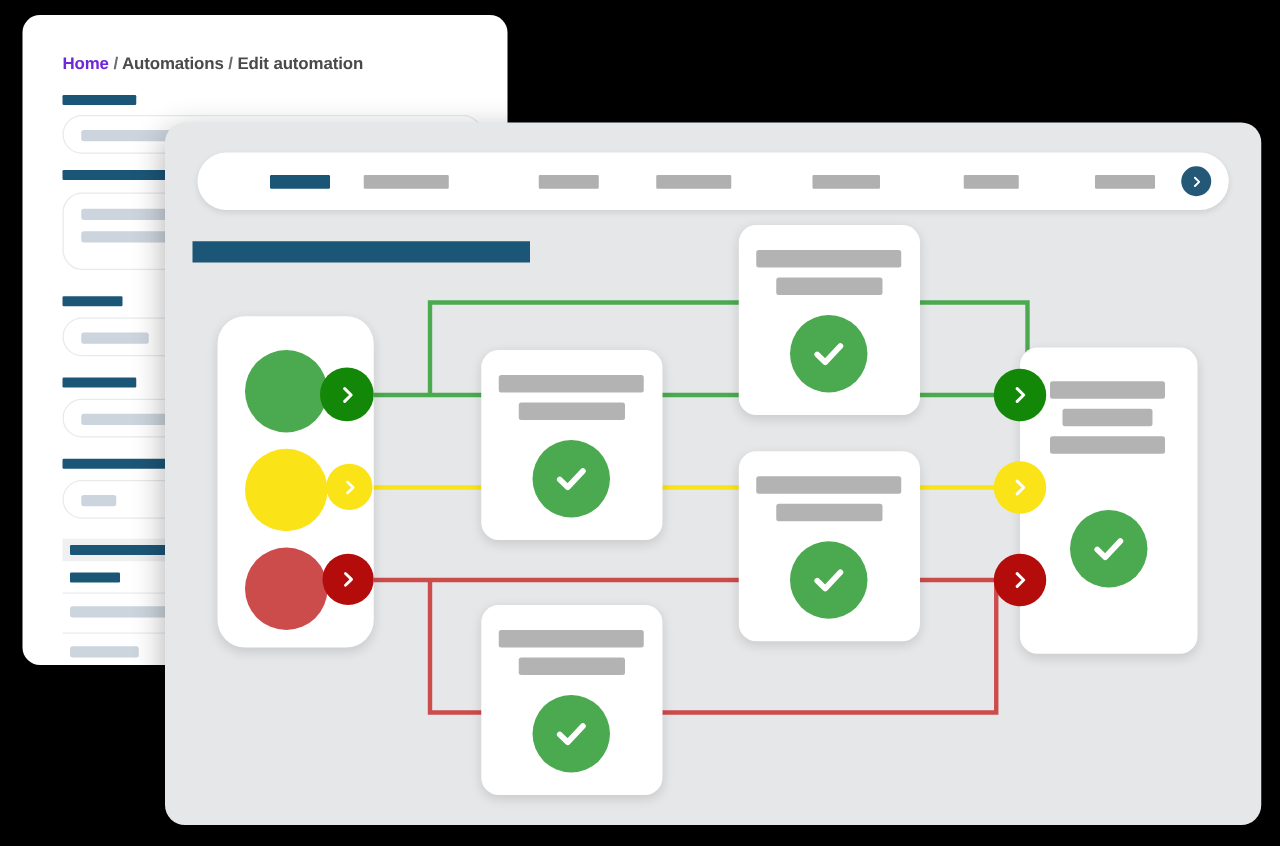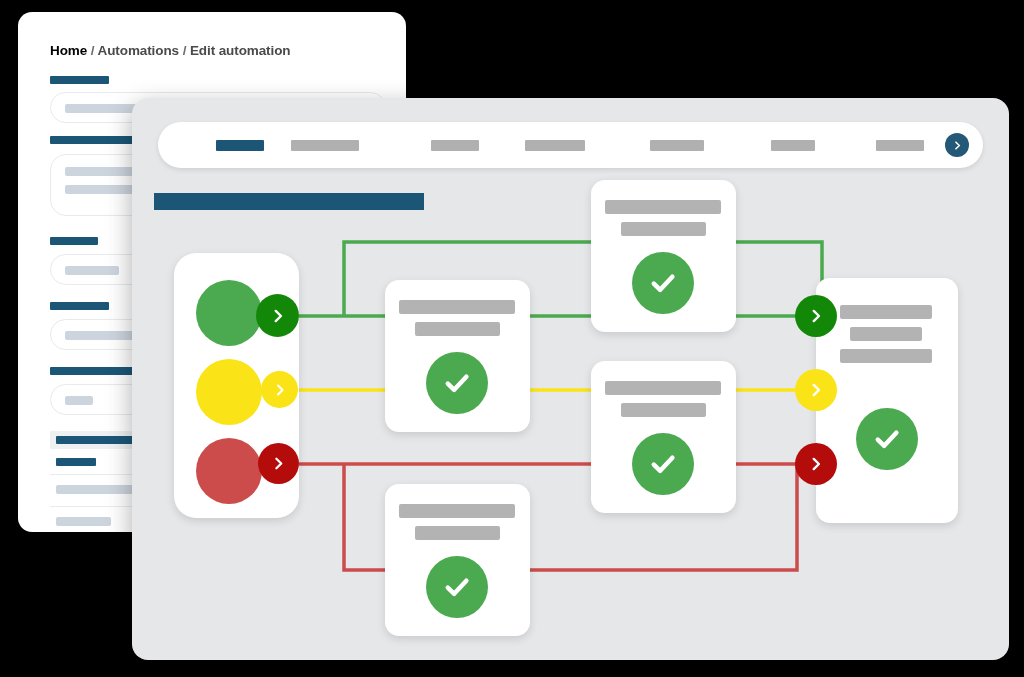--- a/index.html
+++ b/index.html
@@ -34,21 +34,21 @@
 
   .breadcrumb {
     position: absolute;
     left: 32px;
     top: 31px;
     font-size: 13.5px;
     font-weight: bold;
     white-space: nowrap;
     letter-spacing: -0.1px;
   }
-  .crumb-home { color: #000000; }
+  .crumb-home { color: #6d28d9; }
   .crumb-sep  { color: #6b6b6b; font-weight: bold; }
   .crumb-mid  { color: #4a4a4a; }
   .crumb-last { color: #4a4a4a; }
 
   .label-bar {
     position: absolute;
     height: 8px;
     background: #1C5677;
     border-radius: 1px;
   }

